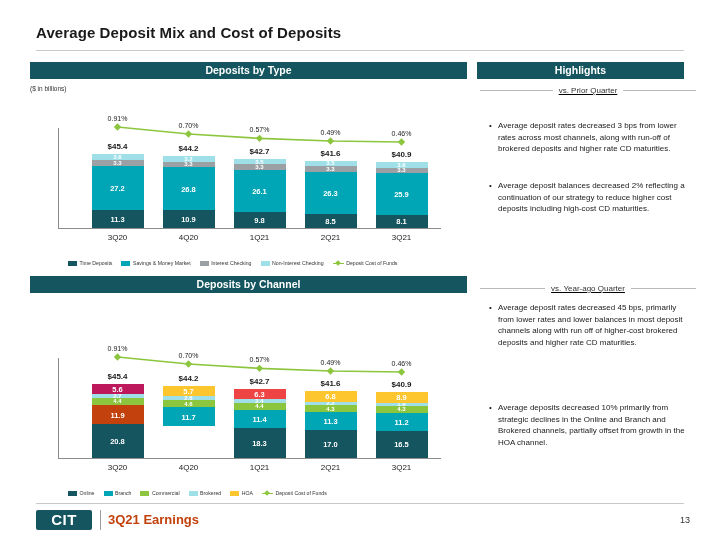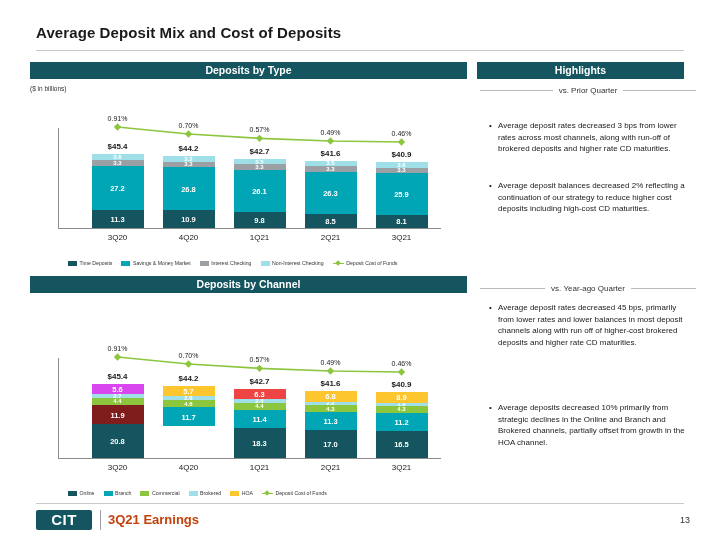--- a/index.html
+++ b/index.html
@@ -26,21 +26,21 @@
   .pct-label{position:absolute;width:60px;text-align:center;font-size:7px;color:#1a1a1a;}
 
   .legend{position:absolute;display:flex;gap:9px;align-items:center;font-size:5.2px;color:#333;}
   .legend-item{display:flex;align-items:center;gap:2.5px;}
   .sw{width:9px;height:5px;display:inline-block;}
   .line-sw{width:11px;height:5px;position:relative;display:inline-block;}
   .line-sw i{position:absolute;left:0;top:2px;width:11px;height:1.2px;background:#8cc63e;}
   .line-sw b{position:absolute;left:3.5px;top:0.3px;width:4px;height:4px;background:#8cc63e;transform:rotate(45deg);}
 
   
-  .hl-divider{position:absolute;display:flex;align-items:center;gap:6px;width:216px;}
+  .hl-divider{position:absolute;display:flex;align-items:center;gap:6px;width:216px;text-decoration:underline;}
   .hl-divider .ln{flex:1;height:1px;background:#b9b9b9;}
   .hl-divider .tx{font-size:8px;color:#333;}
 
   .bullet{position:absolute;font-size:8px;color:#1a1a1a;line-height:11.5px;width:196px;}
   .bullet:before{content:"•";position:absolute;left:-9px;top:0;}
 
   
   .footer-rule{position:absolute;left:36px;top:503px;width:648px;height:1px;background:#c9c9c9;}
   .logo{position:absolute;left:36px;top:510px;width:56px;height:20px;background:#14555f;border-radius:2px;color:#fff;font-size:15px;font-weight:bold;text-align:center;line-height:20px;letter-spacing:0.5px;}
   .footer-sep{position:absolute;left:100px;top:510px;width:1px;height:20px;background:#9aa0a3;}
@@ -183,30 +183,30 @@
           </span>
           <span>Deposit Cost of Funds</span>
         </div>
       </div>
     </div>
 
   <div class="chart" id="chart2" style="left:30px;top:330px;width:437px;height:150px;">
       <div class="axis-line" style="left: 28px; top: 128px; width: 383px; height: 1px;"></div>
       <div class="axis-line" style="left: 28px; top: 28px; width: 1px; height: 100px;"></div>
       <div class="bar-group" style="left: 61.5px; top: 54.452px; height: 73.548px; bottom: auto;">
-        <div class="seg" style="height: 9.072px; background: #d946ef; color: rgb(255, 255, 255);">
+        <div class="seg" style="height: 9.072px; background: #be185d; color: rgb(255, 255, 255);">
           <span>5.6</span>
         </div>
         <div class="seg" style="height: 4.374px; background: rgb(159, 224, 232); color: rgb(255, 255, 255);">
           <span style="font-size: 6px;">2.7</span>
         </div>
         <div class="seg" style="height: 7.128px; background: rgb(140, 198, 62); color: rgb(255, 255, 255);">
           <span style="font-size: 6px;">4.4</span>
         </div>
-        <div class="seg" style="height: 19.278px; background: #7f1d1d;">
+        <div class="seg" style="height: 19.278px; background: #c2410c;">
           <span>11.9</span>
         </div>
         <div class="seg" style="height: 33.696px; background: rgb(20, 85, 95);">
           <span>20.8</span>
         </div>
       </div>
       <div class="bar-total" style="left: 57.5px; top: 42.452px;">$45.4</div>
       <div class="x-label" style="left: 57.5px; top: 133px;">3Q20</div>
       <div class="bar-group" style="left: 132.5px; top: 56.396px; height: 71.604px; bottom: auto;">
         <div class="seg" style="height: 9.234px; background: rgb(253, 197, 46); color: rgb(255, 255, 255);">

